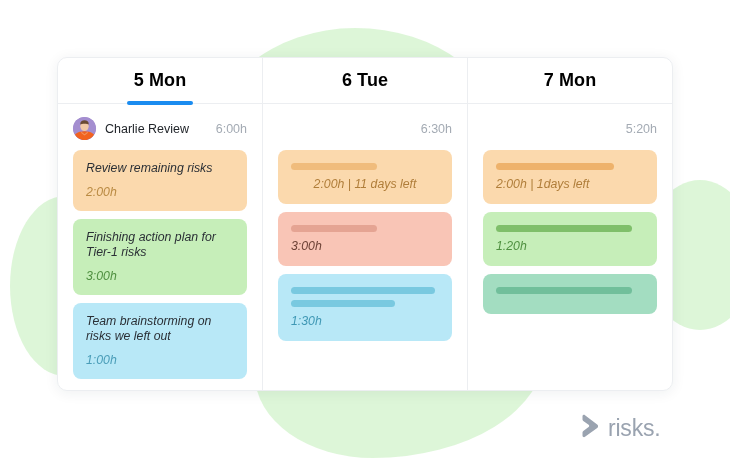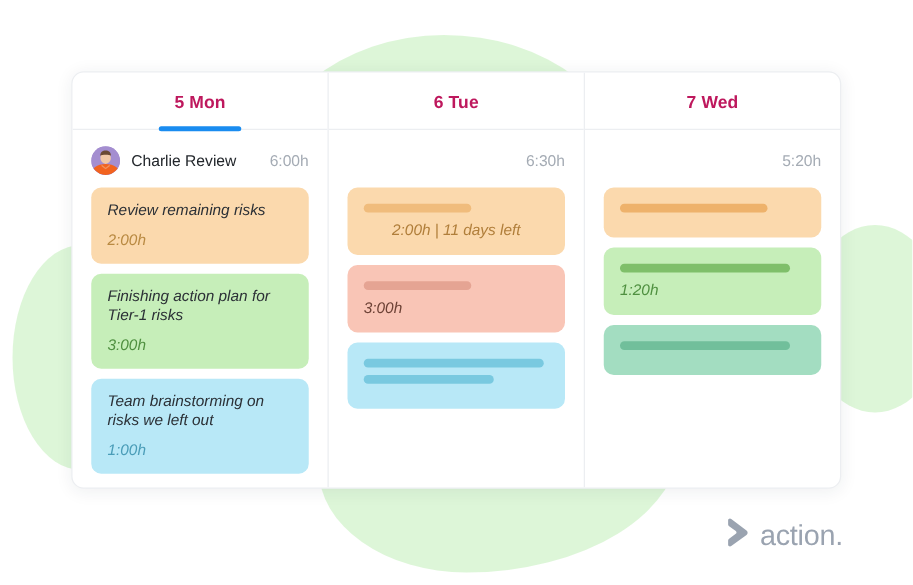--- a/index.html
+++ b/index.html
@@ -81,23 +81,23 @@
 
   .col-head {
     height: 45px;
     border-bottom: 1px solid #eceef1;
     display: flex;
     align-items: center;
     justify-content: center;
     position: relative;
   }
   .col-head .day-label {
-    font-size: 14px;
+    font-size: 18px;
     font-weight: bold;
-    color: #be185d;
+    color: #000000;
     letter-spacing: .1px;
   }
   .day-underline {
     position: absolute;
     bottom: -2px;
     left: 50%;
     transform: translateX(-50%);
     width: 66px;
     height: 4px;
     border-radius: 2px;
@@ -243,47 +243,49 @@
             <div class="bar" style="background: rgb(240, 188, 124); width: 58%;"></div>
             <div class="task-time" style="color: rgb(176, 126, 58); text-align: center;">2:00h | 11 days left</div>
           </div>
           <div class="task placeholder" style="background: rgb(249, 197, 182);">
             <div class="bar" style="background: rgb(229, 164, 147); width: 58%;"></div>
             <div class="task-time" style="color: rgb(109, 66, 54);">3:00h</div>
           </div>
           <div class="task placeholder" style="background: rgb(184, 232, 247);">
             <div class="bar" style="background: rgb(121, 201, 224); width: 97%;"></div>
             <div class="bar" style="background: rgb(121, 201, 224); width: 70%;"></div>
+            <div class="task-time" style="color: rgb(63, 152, 181);">1:30h</div>
           </div>
         </div>
       </div>
       <div class="col">
         <div class="col-head">
-          <span class="day-label">7 Wed</span>
+          <span class="day-label">7 Mon</span>
         </div>
         <div class="col-body">
           <div class="meta-row">
             <span class="total-hours">5:20h</span>
           </div>
           <div class="task placeholder" style="background: rgb(251, 217, 173);">
             <div class="bar" style="background: rgb(238, 178, 107); width: 80%;"></div>
+            <div class="task-time" style="color: rgb(176, 126, 58);">2:00h | 1days left</div>
           </div>
           <div class="task placeholder" style="background: rgb(198, 238, 185);">
             <div class="bar" style="background: rgb(127, 191, 106); width: 92%;"></div>
             <div class="task-time" style="color: rgb(79, 144, 64);">1:20h</div>
           </div>
           <div class="task placeholder" style="background: rgb(163, 221, 193);">
             <div class="bar" style="background: rgb(113, 191, 155); width: 92%;"></div>
           </div>
         </div>
       </div>
     </div>
 
   <div id="logo">
     <span>
       <svg width="20" height="24" viewBox="0 0 20 24" aria-hidden="true">
         <path d="M2.5 2.2 C2.5 0.9 4.1 0.3 5.0 1.2 L17.2 10.4 C18.4 11.3 18.4 13.0 17.2 13.9 L5.0 22.8 C4.1 23.6 2.5 23.0 2.5 21.8 L2.5 18.4 C2.5 17.8 2.8 17.3 3.3 16.9 L8.6 13.0 C9.4 12.4 9.4 11.3 8.6 10.7 L3.3 7.0 C2.8 6.6 2.5 6.1 2.5 5.5 Z" fill="#9aa3b0"></path>
       </svg>
     </span>
-    <span class="word">action.</span>
+    <span class="word">risks.</span>
   </div>
 
 </div>
 
 </body></html>

